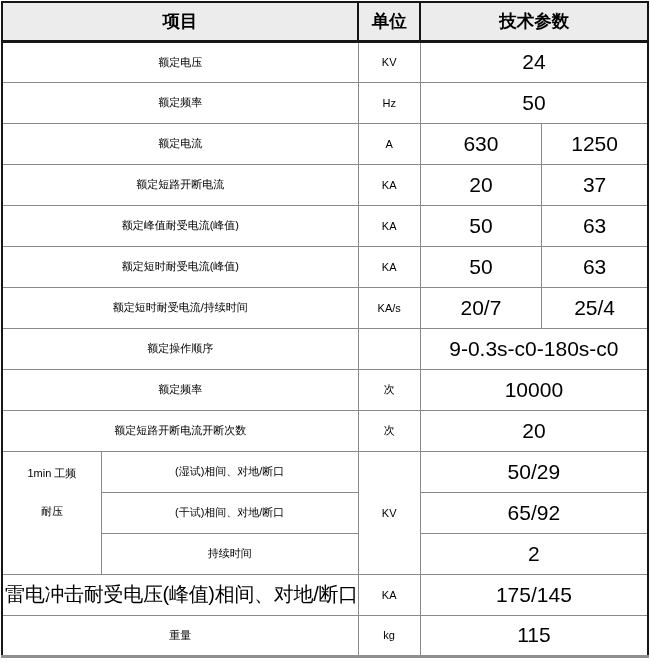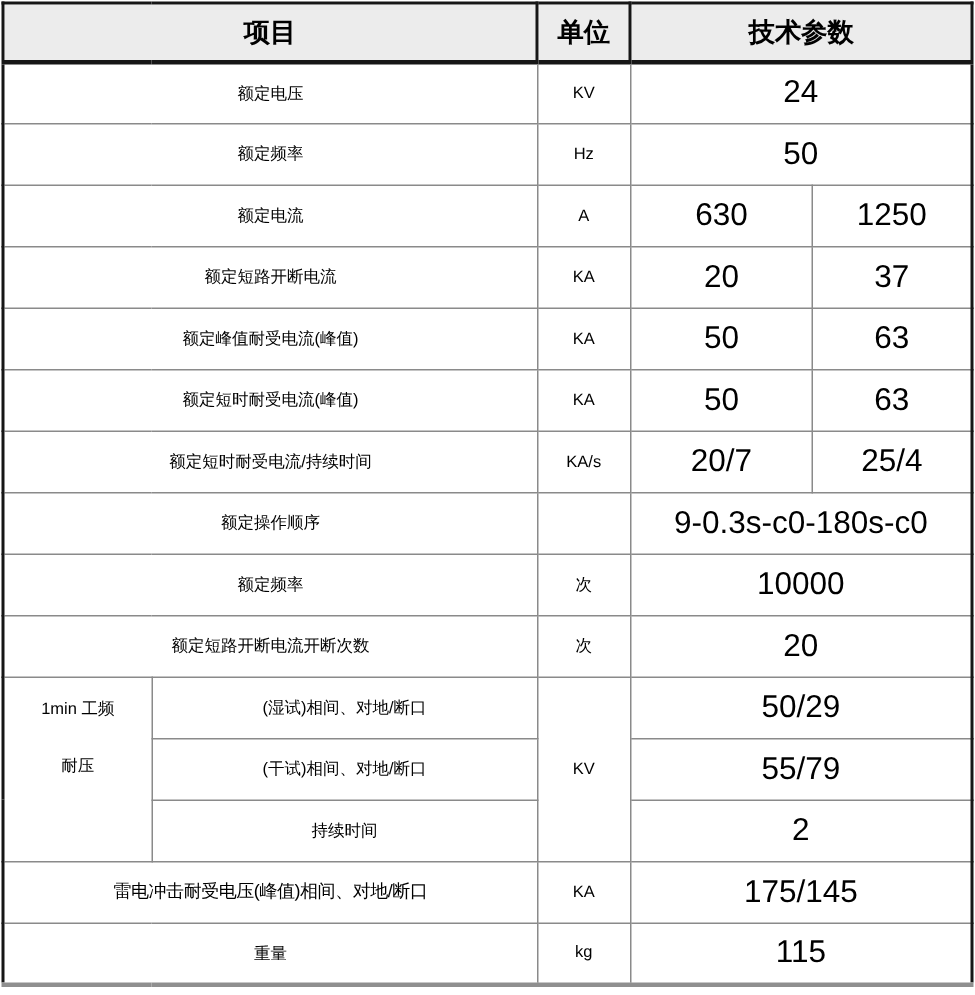--- a/index.html
+++ b/index.html
@@ -36,21 +36,21 @@
     font-size: 17.5px;
     height: 39px;
     border: 2px solid #161616;
     border-bottom: 3px solid #161616;
   }
   td.group-cell {
     vertical-align: top;
     line-height: 38px;
     padding-top: 2px;
   }
-  td.tight { font-size: 12px; white-space: nowrap; letter-spacing: -0.3px; }
+  td.tight { font-size: 20px; white-space: nowrap; letter-spacing: -0.3px; }
   td.num { font-size: 21px; }
 </style>
 </head>
 <body>
 
 <div class="frame">
 <table class="spec">
   <colgroup>
     <col style="width:99px">
     <col style="width:256px">
@@ -136,21 +136,21 @@
       <span style="display:block">1min 工频</span>
       <span style="display:block">耐压</span>
     </td>
     <td>(湿试)相间、对地/断口</td>
     <td rowspan="3">KV</td>
     <td colspan="2" class="num">50/29</td>
   </tr>
 
   <tr>
     <td>(干试)相间、对地/断口</td>
-    <td colspan="2" class="num">55/79</td>
+    <td colspan="2" class="num">65/92</td>
   </tr>
 
   <tr>
     <td>持续时间</td>
     <td colspan="2" class="num">2</td>
   </tr>
 
   <tr>
     <td colspan="2" class="tight">雷电冲击耐受电压(峰值)相间、对地/断口</td>
     <td>KA</td>

